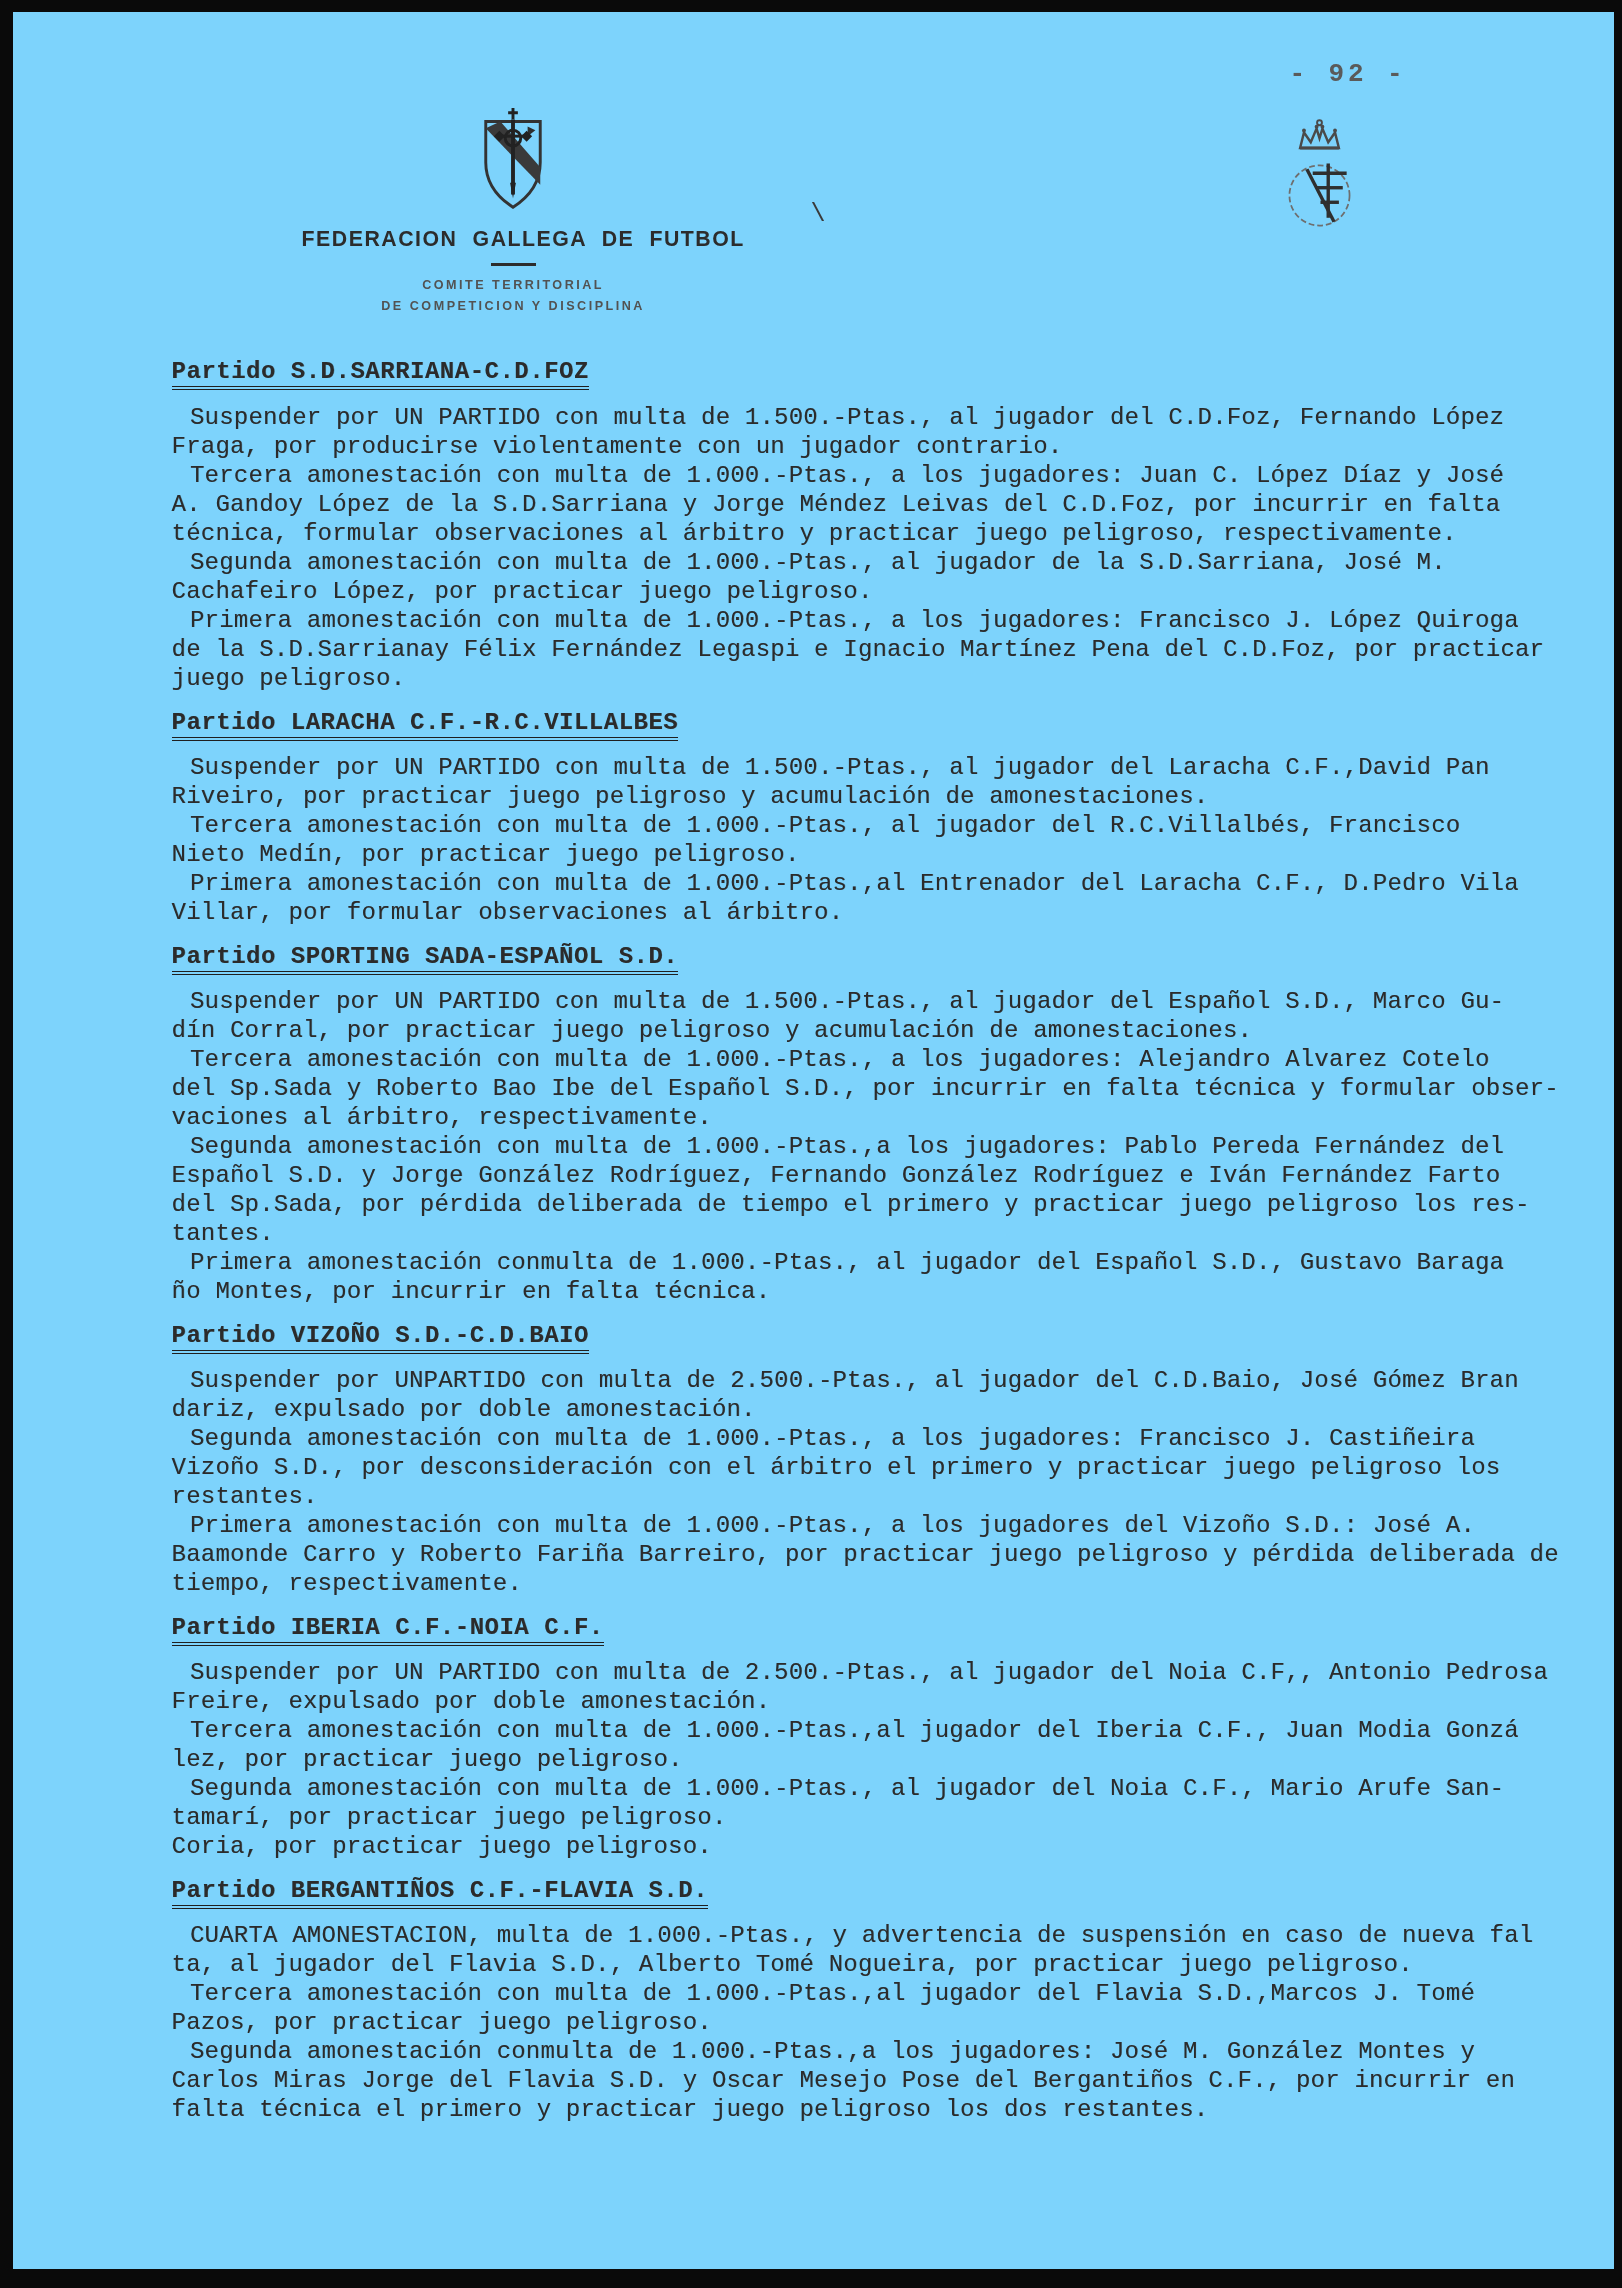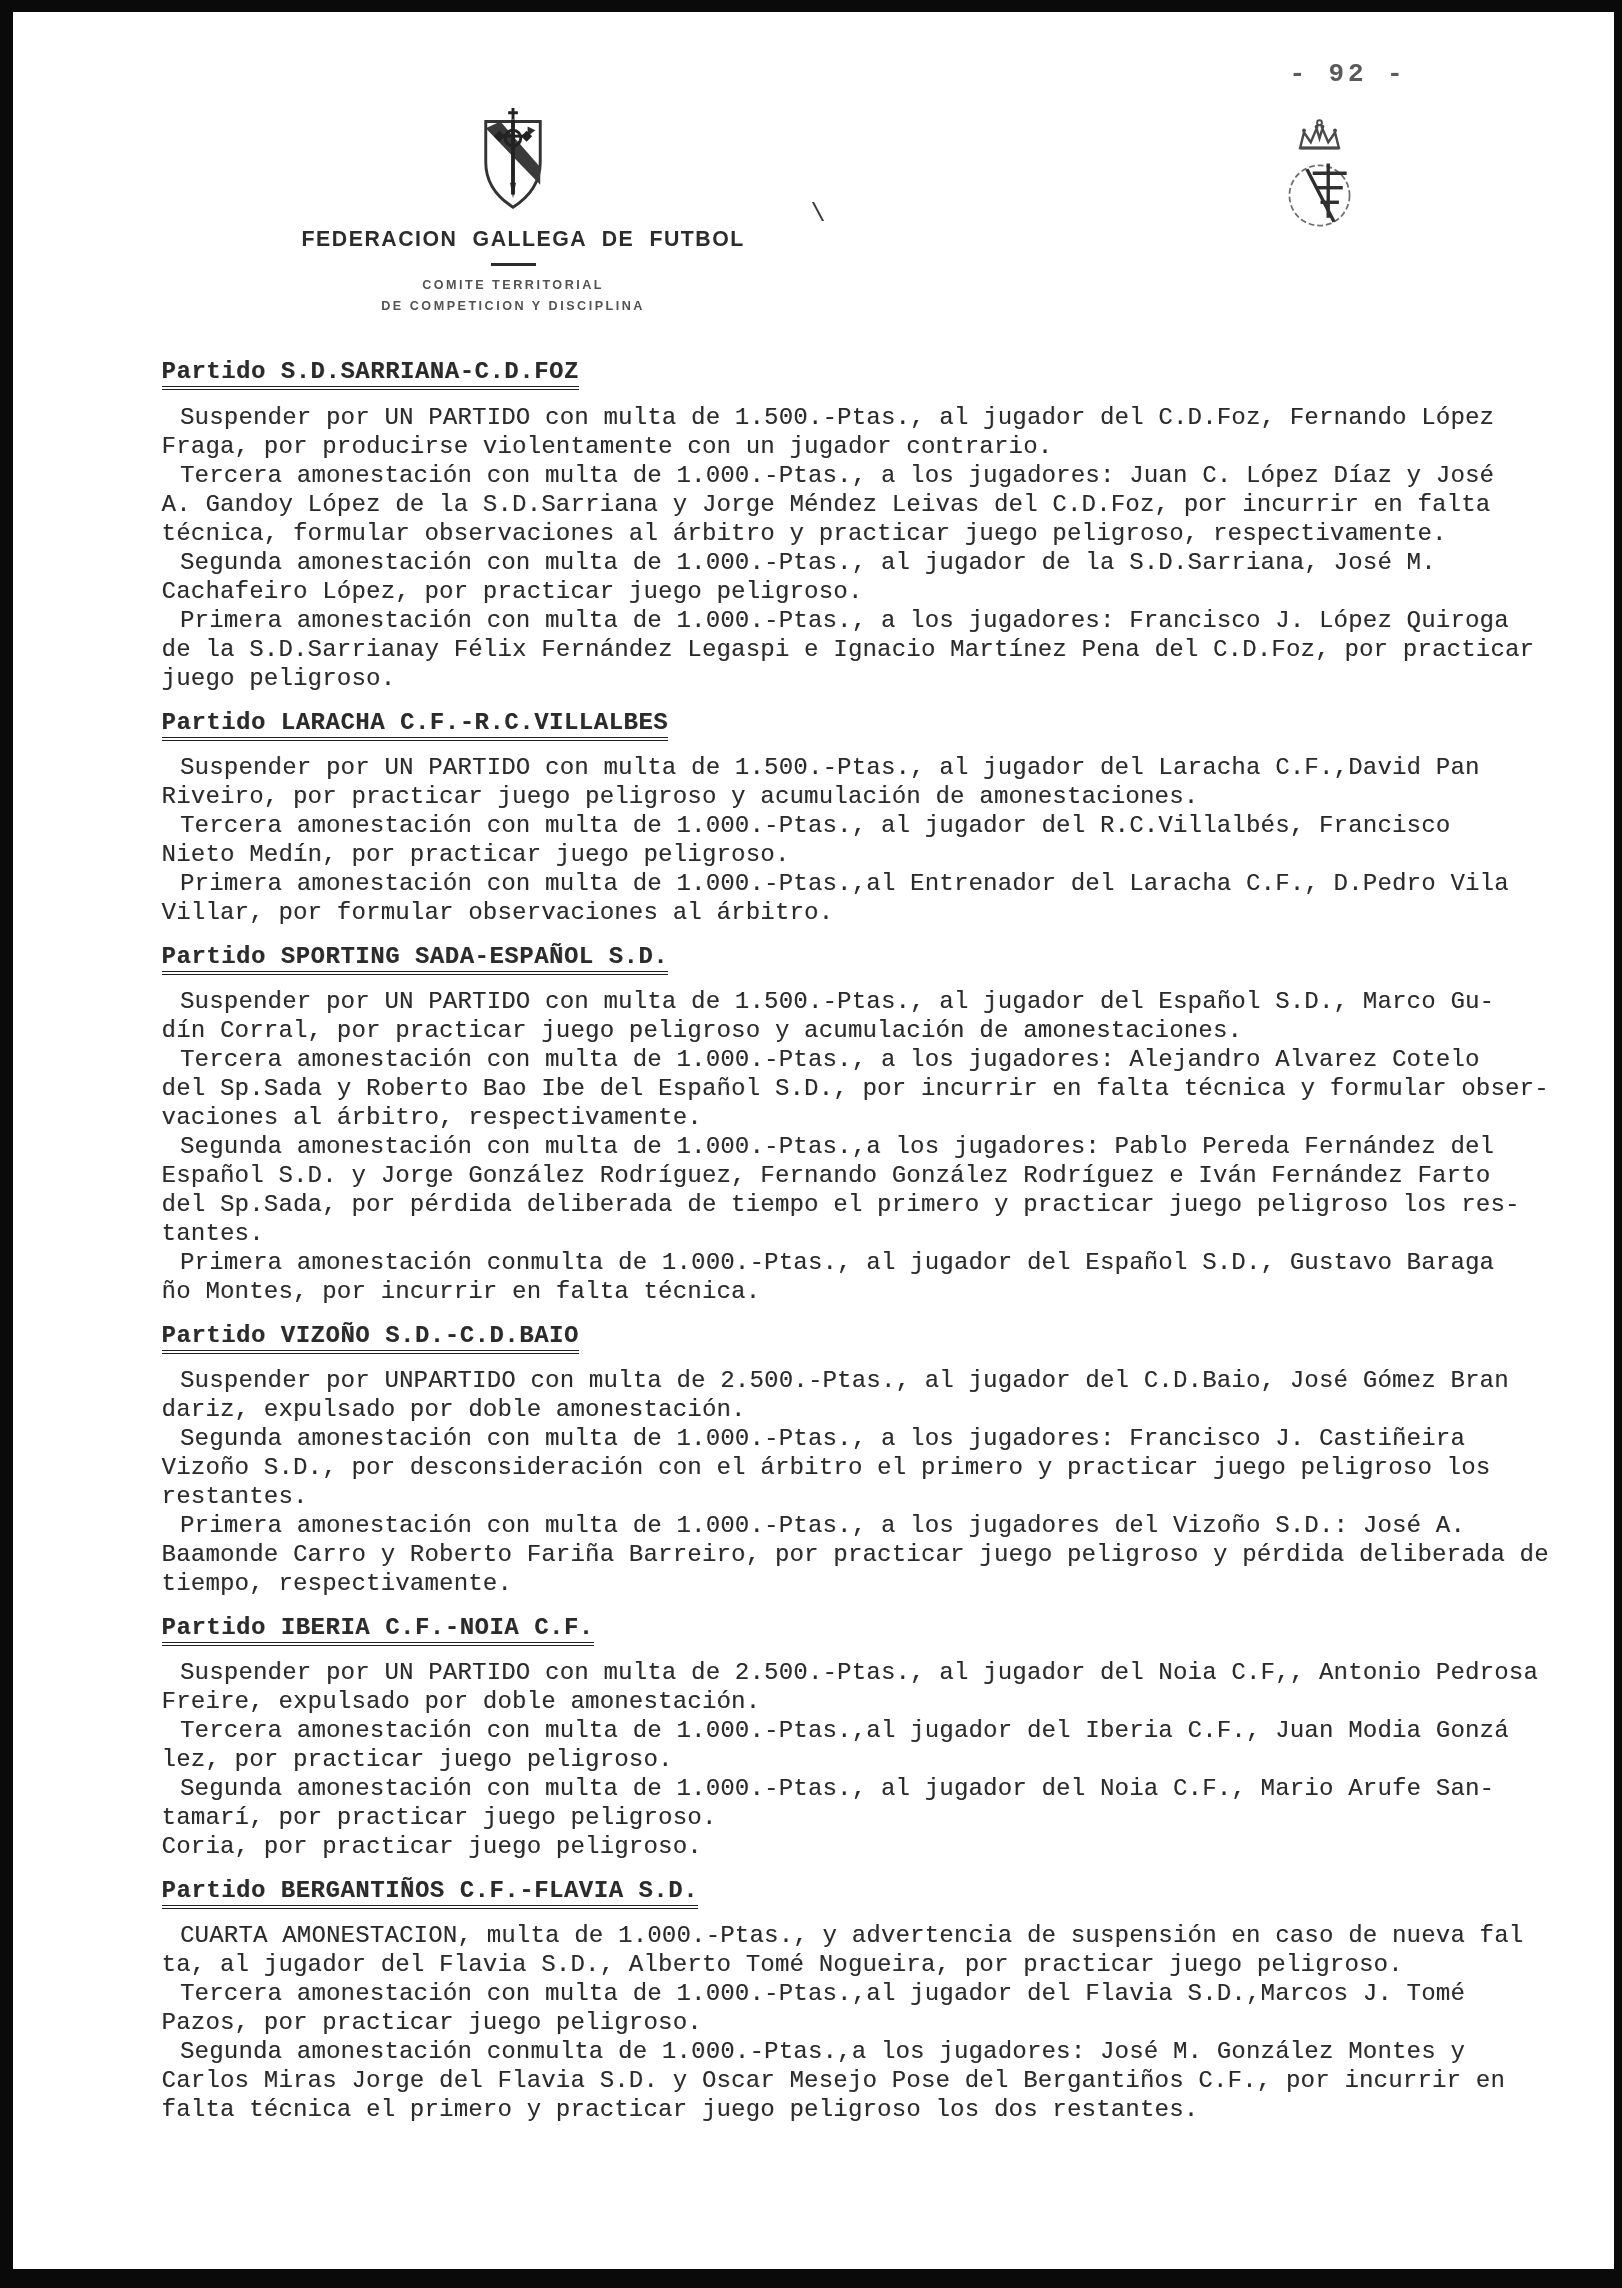--- a/index.html
+++ b/index.html
@@ -3,21 +3,21 @@
 <meta charset="utf-8">
 <style>
   html, body { margin:0; padding:0; background:#111; }
   .scan {
     position:relative; width:1622px; height:2288px;
     background:#0a0a0a; overflow:hidden;
     font-family:"Liberation Mono", monospace;
   }
   .page {
     position:absolute; left:12.6px; top:11.6px; width:1601px; height:2257px;
-    background:#ffffff;
+    background:#7dd3fc;
   }
   
   .page-number {
     position:absolute; left:1277px; top:47px;
     font-size:26px; letter-spacing:3.9px; color:#5a5a5a; font-weight:700;
   }
   
   .letterhead { position:absolute; left:289px; top:93px; width:423px; text-align:center; }
   .shield { display:block; margin:0 auto; }
   .org-name {
@@ -29,21 +29,21 @@
   .org-rule { width:45px; height:2.9px; background:#2c2c2c; margin:10.7px auto 12.6px; }
   .committee {
     font-family:"Liberation Sans", sans-serif;
     font-size:12.6px; font-weight:600; letter-spacing:2.5px; color:#525252;
     margin-top:6.8px; white-space:nowrap;text-align:center;
   }
   .stray { position:absolute; left:798px; top:188px; font-size:25px; color:#3a3a3a; }
   .emblem { position:absolute; left:1256px; top:103px; }
   
   .doc-body {
-    position:absolute; left:149px; top:342px; width:1397px;
+    position:absolute; left:159px; top:342px; width:1397px;
     font-size:24px; line-height:29px; color:#2b2b2b; letter-spacing:0.2px;
     text-shadow:0.4px 0.4px 0.3px rgba(40,40,40,0.35);
   }
   .section-heading { margin:14.6px 0 16.5px; }
   .section:first-child .section-heading { margin-top:3.9px; }
   .section-heading span {
     font-weight:700; letter-spacing:0.5px;
     border-bottom:4.9px double #1f1f1f; padding-bottom:1px;
   }
   .para { margin:0; }

